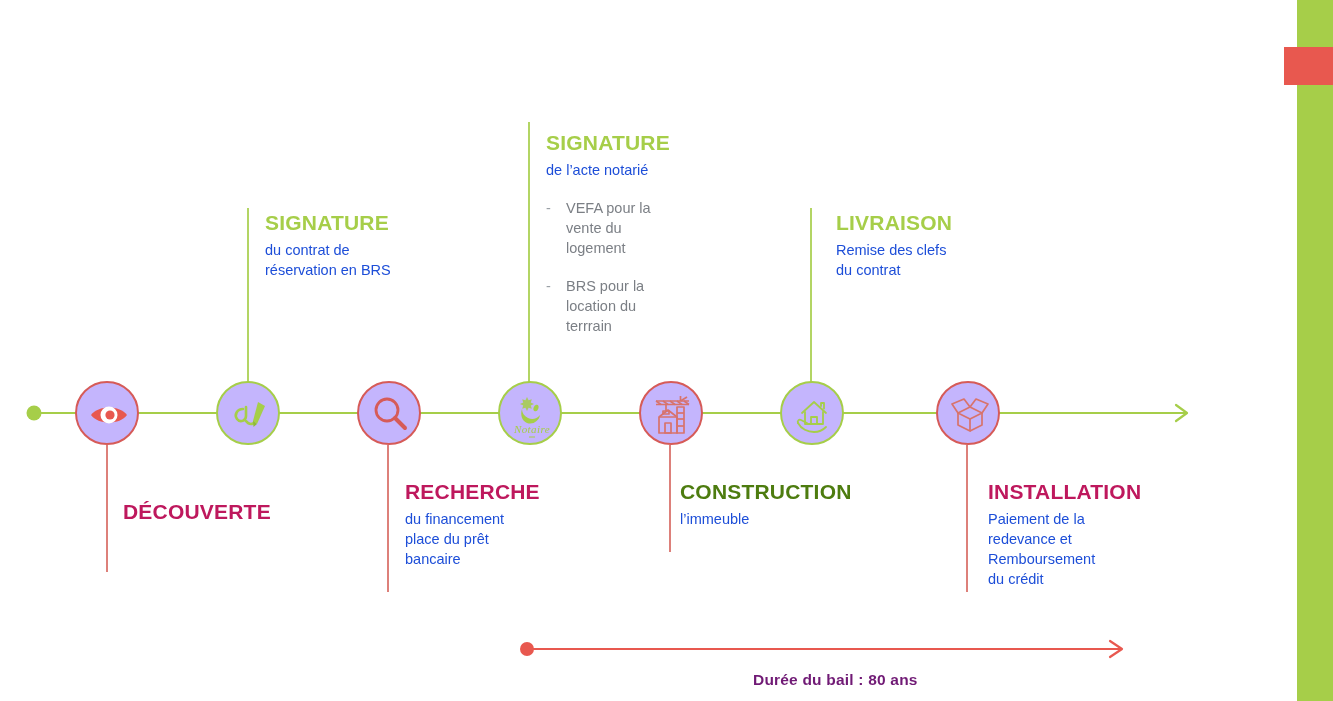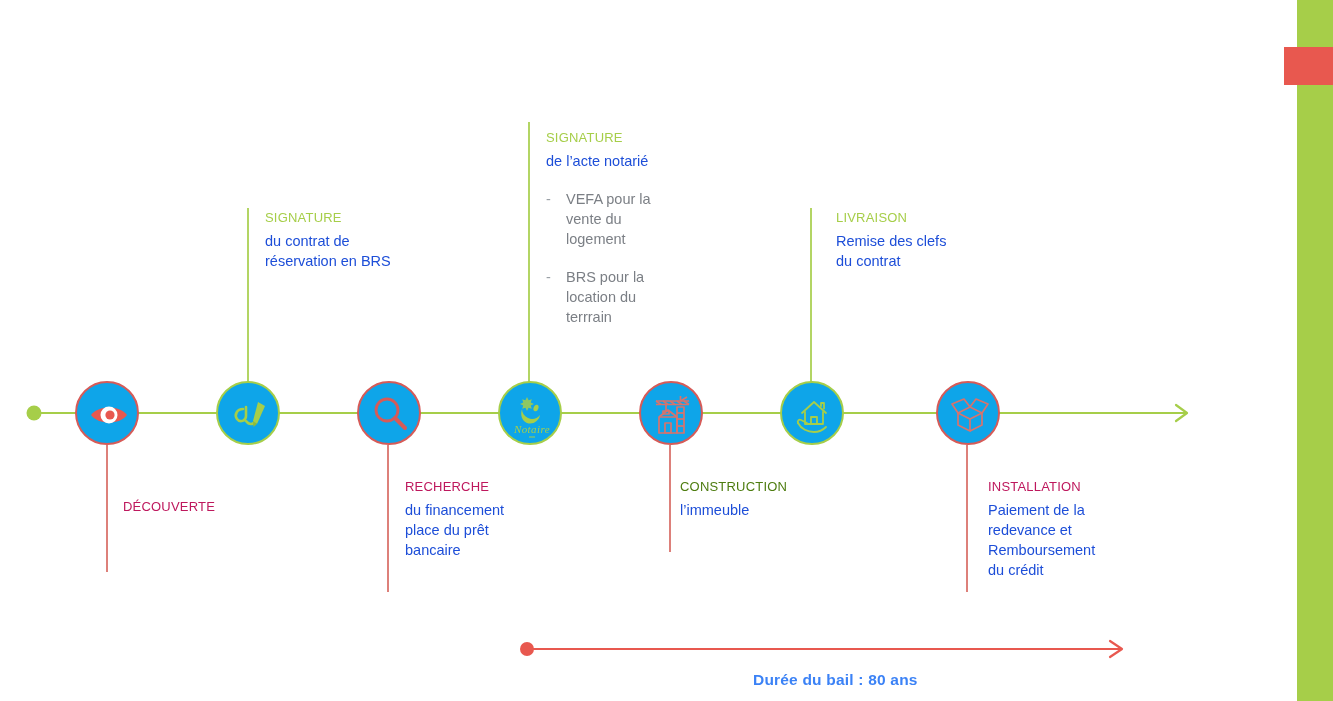--- a/index.html
+++ b/index.html
@@ -13,39 +13,39 @@
 
   
   .deco-green{position:absolute;left:1297px;top:0;width:36px;height:701px;background:#a6ce49;}
   .deco-red{position:absolute;left:1284px;top:47px;width:49px;height:38px;background:#e8584f;}
 
   
   #wire{position:absolute;left:0;top:0;width:1333px;height:701px;}
 
   
   .node{position:absolute;width:64px;height:64px;border-radius:50%;
-        box-sizing:border-box;background:#0ea5e9;}
+        box-sizing:border-box;background:#c4b5fd;}
   .node.red{border:2.5px solid #d65b58;}
   .node.green{border:2.5px solid #a6ce49;}
   .node svg{position:absolute;left:0;top:0;width:64px;height:64px;}
 
   
   .blk{position:absolute;}
-  .blk h3{margin:0 0 6px 0;font-size:13px;font-weight:normal;letter-spacing:.2px;line-height:1.1;}
+  .blk h3{margin:0 0 6px 0;font-size:21px;font-weight:bold;letter-spacing:.2px;line-height:1.1;}
   .blk .sub{font-size:14.5px;line-height:20px;color:#1d4ed8;font-weight:normal;}
   .blk.green h3{color:#a6ce49;}
   .blk.red h3{color:#be185d;}
   .blk.red.soft h3{color:#4d7c0f;}
 
   .bullets{margin-top:18px;}
   .bullet{display:flex;font-size:14.5px;line-height:20px;color:#7b7f85;margin-bottom:18px;}
   .bullet .dash{width:20px;flex:0 0 20px;color:#9aa0a6;}
   .bullet .btxt{flex:1;}
 
-  .lease-caption{position:absolute;font-size:15.5px;font-weight:bold;color:#3b82f6;letter-spacing:.2px;}
+  .lease-caption{position:absolute;font-size:15.5px;font-weight:bold;color:#701a75;letter-spacing:.2px;}
 </style>
 </head>
 <body>
 
 <div id="stage">
 
   <div class="deco-green"></div>
   <div class="deco-red"></div>
 
   <svg id="wire" viewBox="0 0 1333 701">

